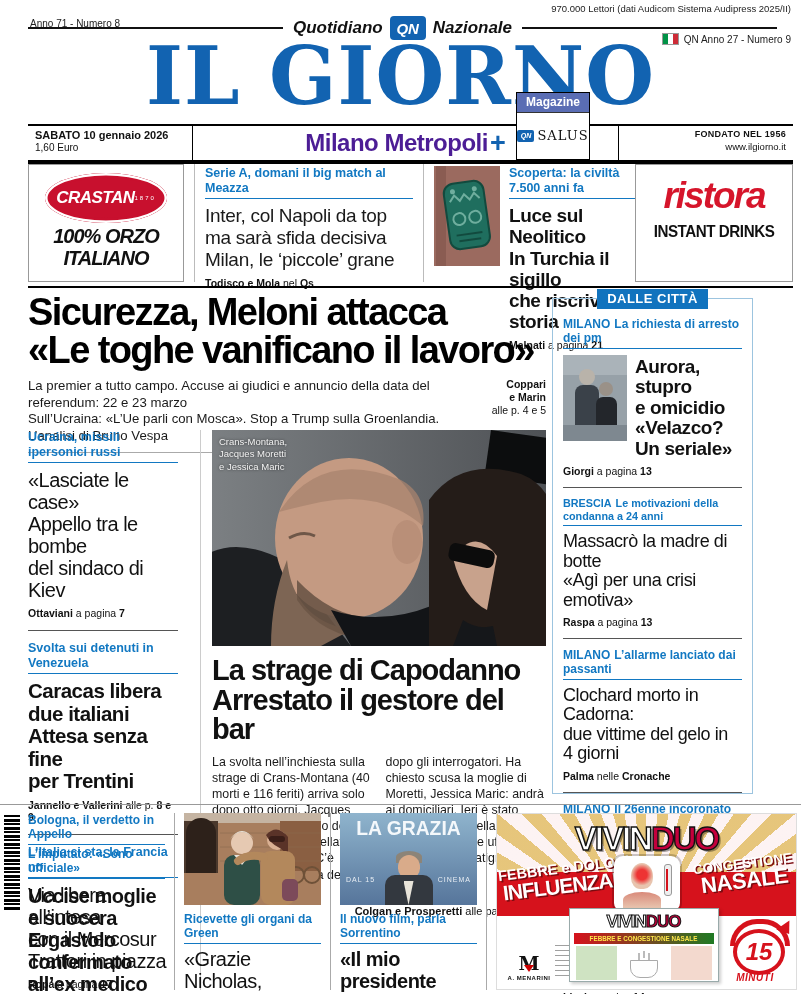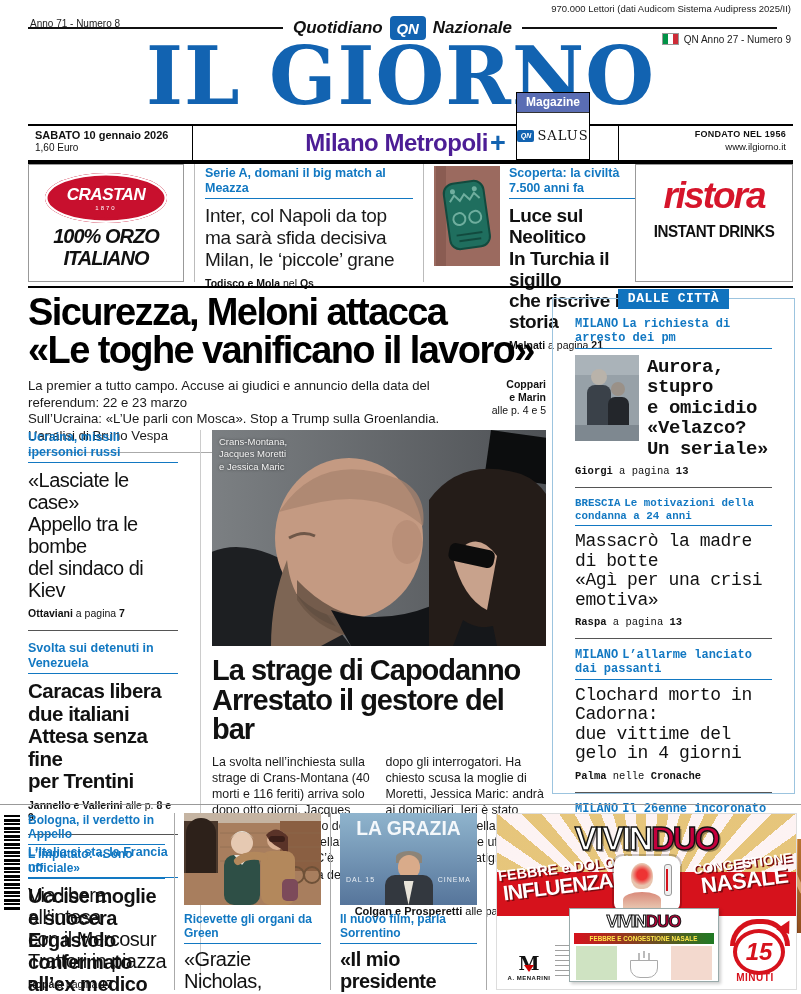--- a/index.html
+++ b/index.html
@@ -46,21 +46,21 @@
   .miniqn{display:inline-flex;align-items:center;justify-content:center;width:17px;height:12px;
           background:#1263b1;color:#fff;font-size:7px;font-style:italic;font-weight:900;border-radius:2px;}
   .salus{font-family:"DejaVu Serif",serif;font-size:13px;letter-spacing:1px;}
 
   
   .teasers{position:absolute;top:164px;left:28px;right:8px;height:118px;display:flex;align-items:stretch;}
   .tdiv{width:1px;background:#bbb;margin:0 10px;}
   .adbox{border:1px solid #999;text-align:center;background:#fff;}
   .crastan{width:146px;padding:6px 4px 4px;}
   .coval{width:122px;height:50px;margin:2px auto 3px;background:#c8102e;border-radius:50%;
-         display:flex;flex-direction:column;align-items:center;justify-content:center;
+         display:flex;flex-direction:row;align-items:center;justify-content:center;
          box-shadow:inset 0 0 0 2.5px #fff,inset 0 0 0 5px #c8102e;}
   .coval .cn{color:#fff;font-style:italic;font-weight:900;font-size:17px;letter-spacing:-0.5px;}
   .coval .cy{color:#fff;font-size:6px;letter-spacing:2px;}
   .corzo{font-style:italic;font-weight:900;font-size:20px;letter-spacing:-1px;line-height:1.02;margin-top:2px;}
 
   .kicker{color:#1278c2;font-weight:bold;font-size:12.5px;line-height:1.2;
           border-bottom:1.5px solid #1278c2;padding-bottom:2px;width:fit-content;margin:0 0 6px;}
   .kicker .city{margin-right:4px;text-align:center;}
   .byline{font-size:10.5px;color:#111;margin:6px 0 0;}
   .byline b{font-weight:800;}
@@ -94,22 +94,22 @@
   .mainphoto{position:relative;width:100%;height:216px;overflow:hidden;background:#606468;}
   .caption{position:absolute;top:6px;left:7px;color:#f2f2f2;font-size:9.5px;line-height:1.3;
            text-shadow:0 0 3px rgba(0,0,0,.6);}
   .photocol h2{margin:10px 0 0;font-size:29px;font-weight:900;letter-spacing:-1px;line-height:1.02;}
   .bodycols{display:flex;gap:13px;margin-top:9px;}
   .bodycols .bc{flex:1;font-size:12.4px;line-height:1.3;color:#1a1a1a;}
   .storyby{text-align:right;font-size:11px;margin-top:6px;}
   .storyby b{font-weight:800;}
 
   
-  .citybox{position:absolute;top:298px;left:552px;width:243px;height:496px;
-           border:1.5px solid #9cc4df;padding:0 22px;box-sizing:border-box;font-family:Liberation Mono, monospace;}
+  .citybox{position:absolute;top:298px;left:552px;width:201px;height:496px;
+           border:1.5px solid #9cc4df;padding:0 10px;box-sizing:border-box;}
   .citybadge{display:block;width:fit-content;margin:-10px auto 8px;background:#1173be;color:#fff;
              font-weight:800;font-size:13px;letter-spacing:.5px;padding:2px 10px 3px;}
   .citem .t{font-size:18px;line-height:1.08;letter-spacing:-0.4px;margin:2px 0 0;}
   .citem .t.bold{font-weight:800;font-size:19px;}
   .citem .row{display:flex;gap:8px;}
   .cphoto{flex:none;overflow:hidden;}
   .csep{height:1px;background:#555;margin:10px 0 9px;}
   .citybox .kicker{font-size:12px;}
   .citybox .kicker.small{font-size:10.8px;}
 
@@ -185,21 +185,21 @@
           color:#555;font-size:10.5px;line-height:1.05;}
   .vmin{position:absolute;right:12px;bottom:6px;width:58px;height:64px;text-align:center;}
   .varrow{position:absolute;top:0;left:4px;width:50px;height:22px;border:5px solid #d6121c;border-bottom:none;
           border-radius:50px 50px 0 0;}
   .varrow::after{content:"";position:absolute;right:-9px;top:0px;border-left:8px solid transparent;
                  border-right:8px solid transparent;border-top:11px solid #d6121c;transform:rotate(-35deg);}
   .vcircle{position:absolute;top:10px;left:7px;width:44px;height:38px;background:#fff;border:4px solid #d6121c;
            border-radius:50%;display:flex;align-items:center;justify-content:center;
            font-weight:900;font-size:24px;color:#d6121c;font-style:italic;}
   .vminword{position:absolute;bottom:0;left:0;width:100%;color:#d6121c;font-weight:900;font-size:10px;
-            letter-spacing:.5px;}
+            font-style:italic;letter-spacing:.5px;}
 </style>
 </head>
 <body>
 
 <div class="page">
 
   <div class="readers">970.000 Lettori  (dati Audicom Sistema Audipress 2025/II)</div>
   <div class="qnrow">
     <div class="rule"></div>
     <div class="qnbrand">

